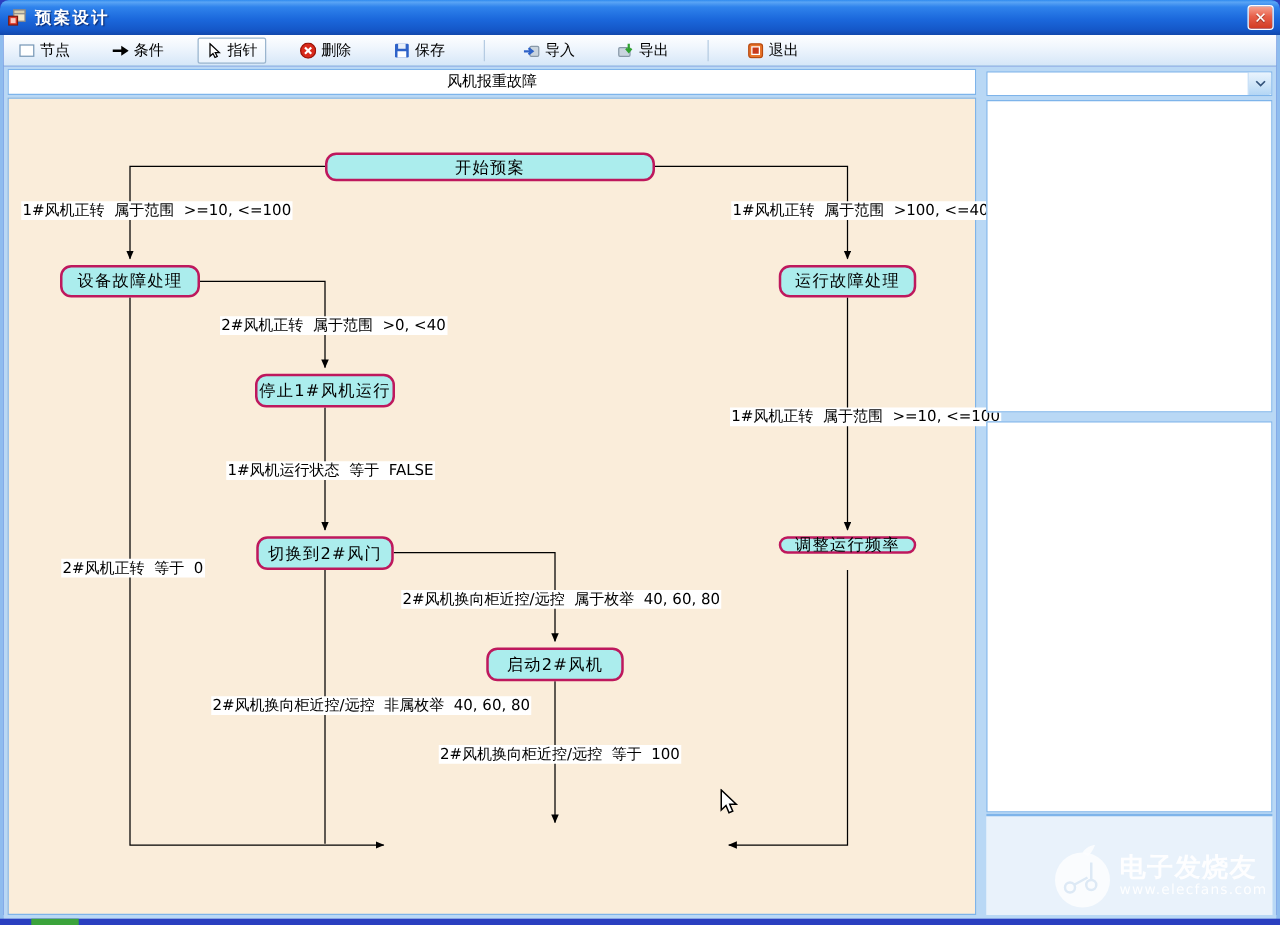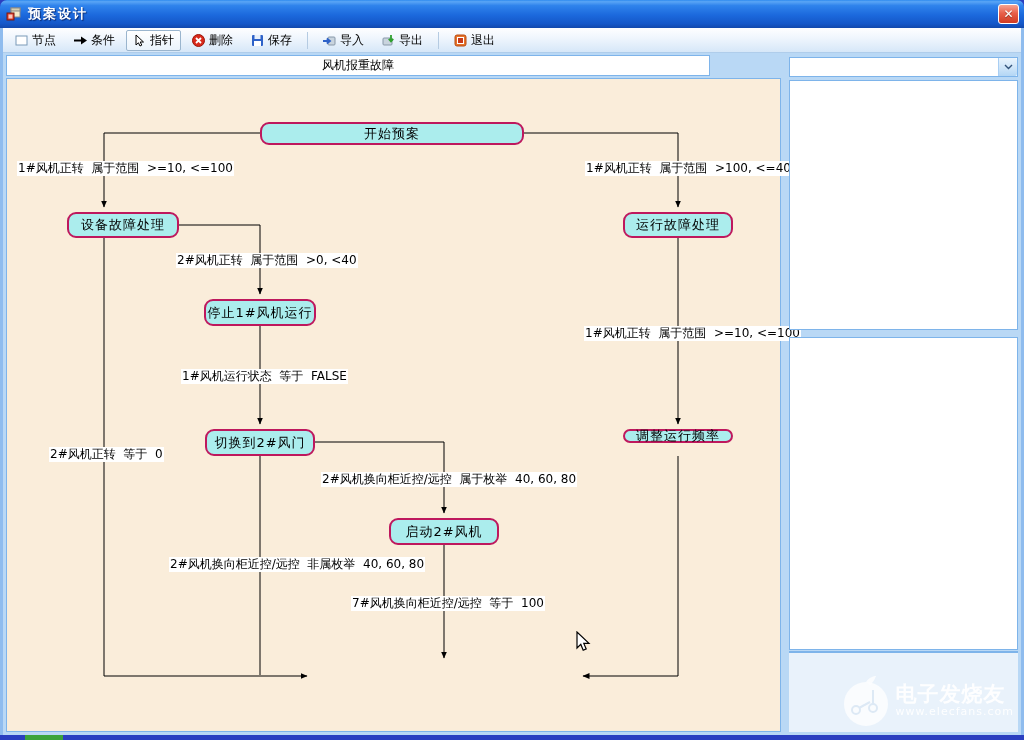--- a/index.html
+++ b/index.html
@@ -26,31 +26,31 @@
     text-shadow:0 1px 1px rgba(0,0,0,.4);
   }
   .win-edge{ position:absolute; background:#8FBCEE; }
   .edge-l{ left:0; top:28px; width:3px; bottom:5px; }
   .edge-r{ right:0; top:28px; width:3px; bottom:5px; }
   .edge-b{ left:0; right:0; bottom:5px; height:3px; }
   .toolbar{
     position:absolute; left:3px; top:28px; width:1018px; height:25px;
     background:linear-gradient(180deg,#FEFEFF 0%,#F0F6FD 40%,#D6E7F8 100%);
     border-bottom:1px solid #AFCDEB;
-    display:flex; align-items:center; gap:4px; padding:0 5px; font-size:12px;
+    display:flex; align-items:center; gap:20px; padding:0 5px; font-size:12px;
   }
   .tbtn{ display:flex; align-items:center; gap:4px; padding:2px 6px; border:1px solid transparent;
     border-radius:2px; color:#000; cursor:pointer; height:21px; }
   .tbtn.checked{ background:linear-gradient(180deg,#FFFFFF,#EAF3FC); border:1px solid #9AB5CE; }
   .tsep{ width:1px; height:17px; background:#B5CBE2; margin:0 4px; }
   .main-bg{ position:absolute; left:3px; top:53px; width:1018px; height:682px; background:#B9D8F5; }
 
   
   .flow-header{
-    position:absolute; left:6px; top:55px; width:704px; height:21px;
+    position:absolute; left:6px; top:55px; width:775px; height:21px;
     background:#fff; border:1px solid #7EB4EA; font-size:12px; color:#000;
     display:flex; align-items:center; justify-content:center;
   }
   .flow-canvas{
     position:absolute; left:6px; top:78px; width:775px; height:654px;
     background:#FAEDDA; border:1px solid #7EB4EA;
   }
   .edges-svg{ position:absolute; left:0; top:0; pointer-events:none; }
   .fnode{
     position:absolute; background:#ABEDED; border:2px solid #be185d; border-radius:9px;
@@ -194,36 +194,36 @@
     <path d="M253,247 L253,345" fill="none" stroke="#000" marker-end="url(#arr)"></path>
     <path d="M308,363 L437,363 L437,434" fill="none" stroke="#000" marker-end="url(#arr)"></path>
     <path d="M437,466 L437,579" fill="none" stroke="#000" marker-end="url(#arr)"></path>
     <path d="M671,159 L671,345" fill="none" stroke="#000" marker-end="url(#arr)"></path>
     <path d="M671,377 L671,597 L576,597" fill="none" stroke="#000" marker-end="url(#arr)"></path>
     <path d="M97,159 L97,597 L300,597" fill="none" stroke="#000" marker-end="url(#arr)"></path>
     <path d="M253,377 L253,596" fill="none" stroke="#000"></path>
   </svg>
 
   <div class="fnode" style="left:253px;top:43px;width:264px;height:23px;">开始预案</div>
-  <div class="fnode" style="left:41px;top:133px;width:112px;height:26px;margin-left:19px;">设备故障处理</div>
+  <div class="fnode" style="left:41px;top:133px;width:112px;height:26px;">设备故障处理</div>
   <div class="fnode" style="left:616px;top:133px;width:110px;height:26px;">运行故障处理</div>
   <div class="fnode" style="left:197px;top:220px;width:112px;height:27px;">停止1#风机运行</div>
   <div class="fnode" style="left:198px;top:350px;width:110px;height:27px;">切换到2#风门</div>
   <div class="fnode" style="left:616px;top:350px;width:110px;height:14px;">调整运行频率</div>
   <div class="fnode" style="left:382px;top:439px;width:110px;height:27px;">启动2#风机</div>
 
   <div class="elabel" style="left:10px;top:82px;">1#风机正转  属于范围  &gt;=10, &lt;=100</div>
   <div class="elabel" style="left:578px;top:82px;">1#风机正转  属于范围  &gt;100, &lt;=400</div>
   <div class="elabel" style="left:169px;top:174px;">2#风机正转  属于范围  &gt;0, &lt;40</div>
   <div class="elabel" style="left:174px;top:290px;">1#风机运行状态  等于  FALSE</div>
   <div class="elabel" style="left:42px;top:368px;">2#风机正转  等于  0</div>
   <div class="elabel" style="left:577px;top:247px;">1#风机正转  属于范围  &gt;=10, &lt;=100</div>
   <div class="elabel" style="left:314px;top:393px;">2#风机换向柜近控/远控  属于枚举  40, 60, 80</div>
   <div class="elabel" style="left:129px;top:478px;margin-left:33px;">2#风机换向柜近控/远控  非属枚举  40, 60, 80</div>
-  <div class="elabel" style="left:344px;top:517px;">7#风机换向柜近控/远控  等于  100</div>
+  <div class="elabel" style="left:344px;top:517px;">2#风机换向柜近控/远控  等于  100</div>
 
   <svg class="cursor-svg" style="left:569px;top:552px;" width="16" height="22" viewBox="0 0 16 22">
     <path d="M1,1 L1,17 L4.8,13.4 L7.2,19.2 L10.2,17.9 L7.8,12.4 L13,12.4 Z" fill="#fff" stroke="#000" stroke-width="1.2"></path>
   </svg>
 </div>
 
 <div class="combo">
   <div class="combo-value"></div>
   <div class="combo-btn">
     <svg width="9" height="6" viewBox="0 0 9 6">

